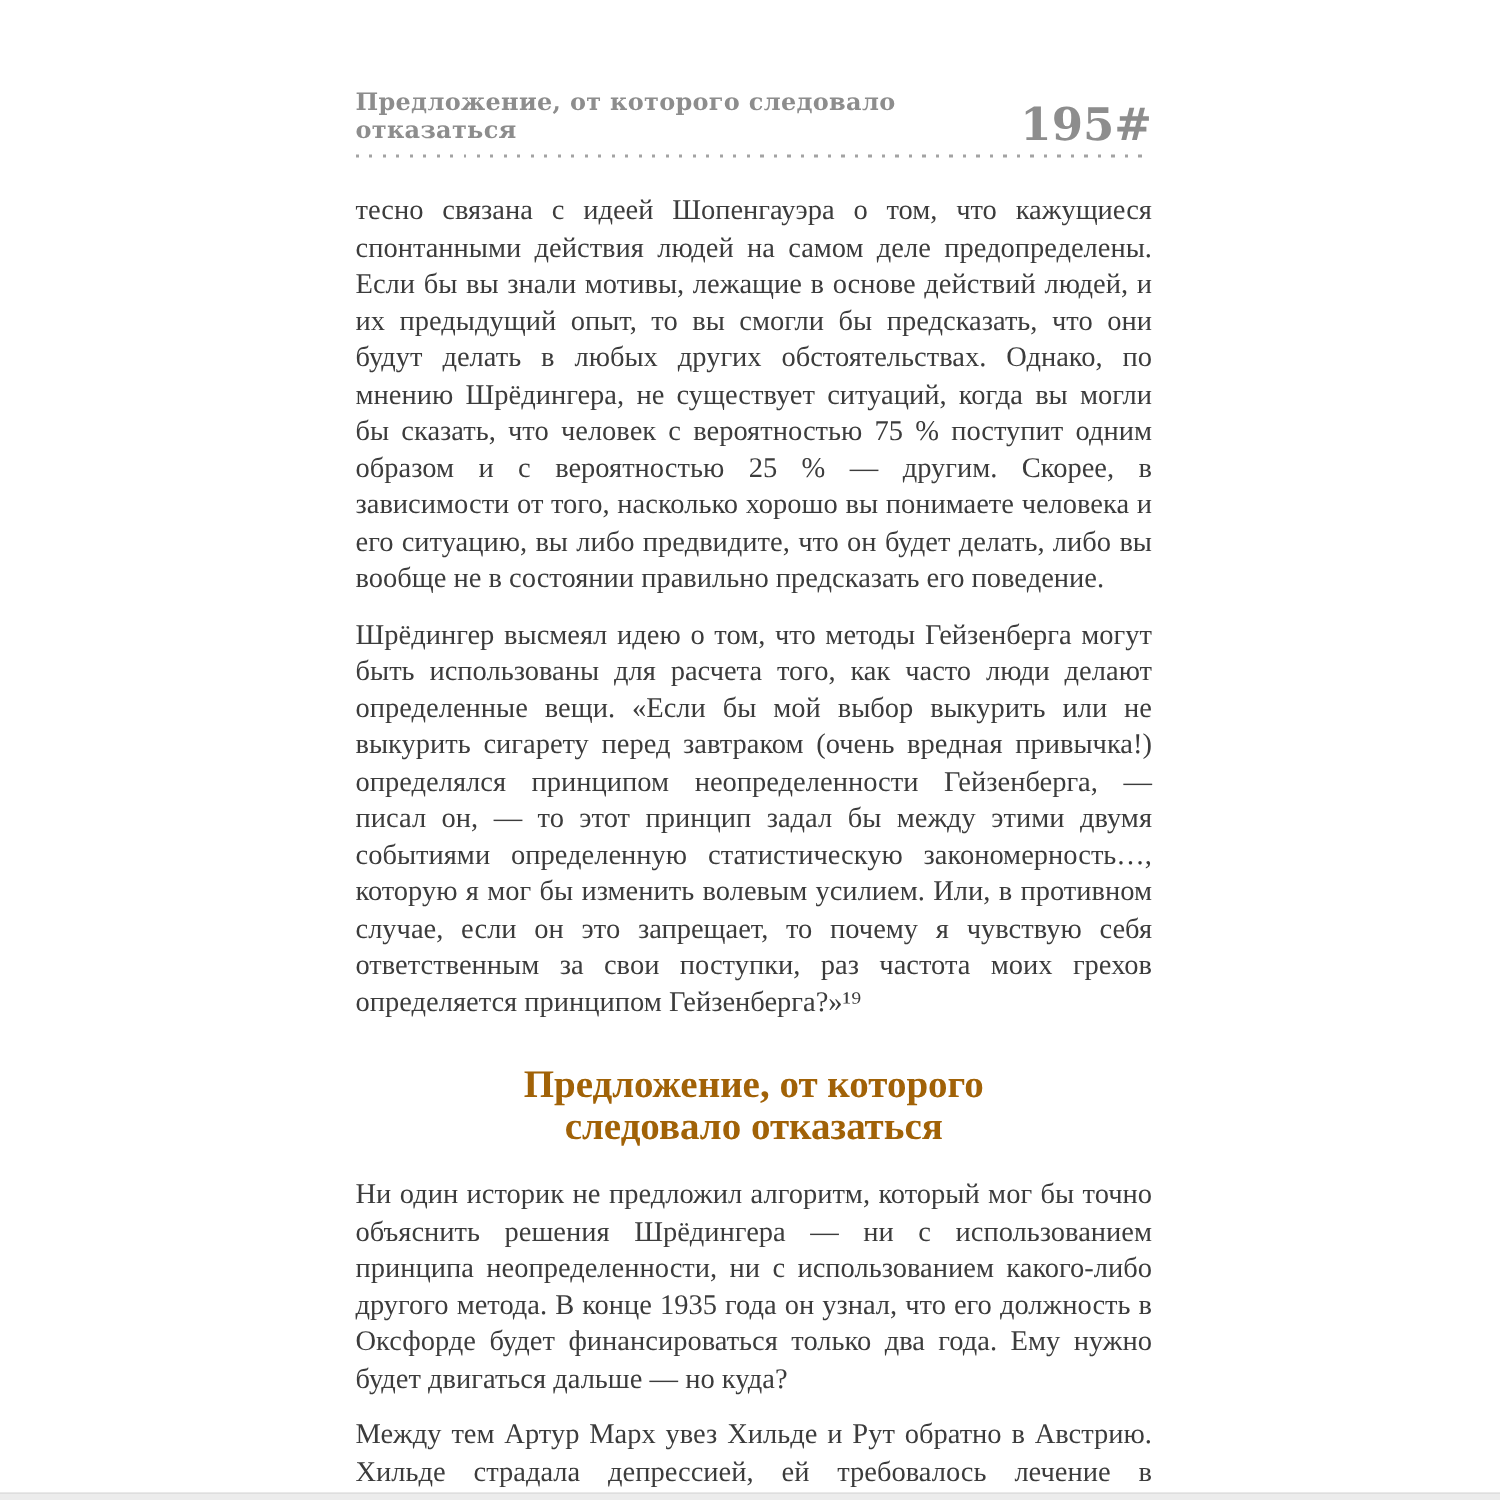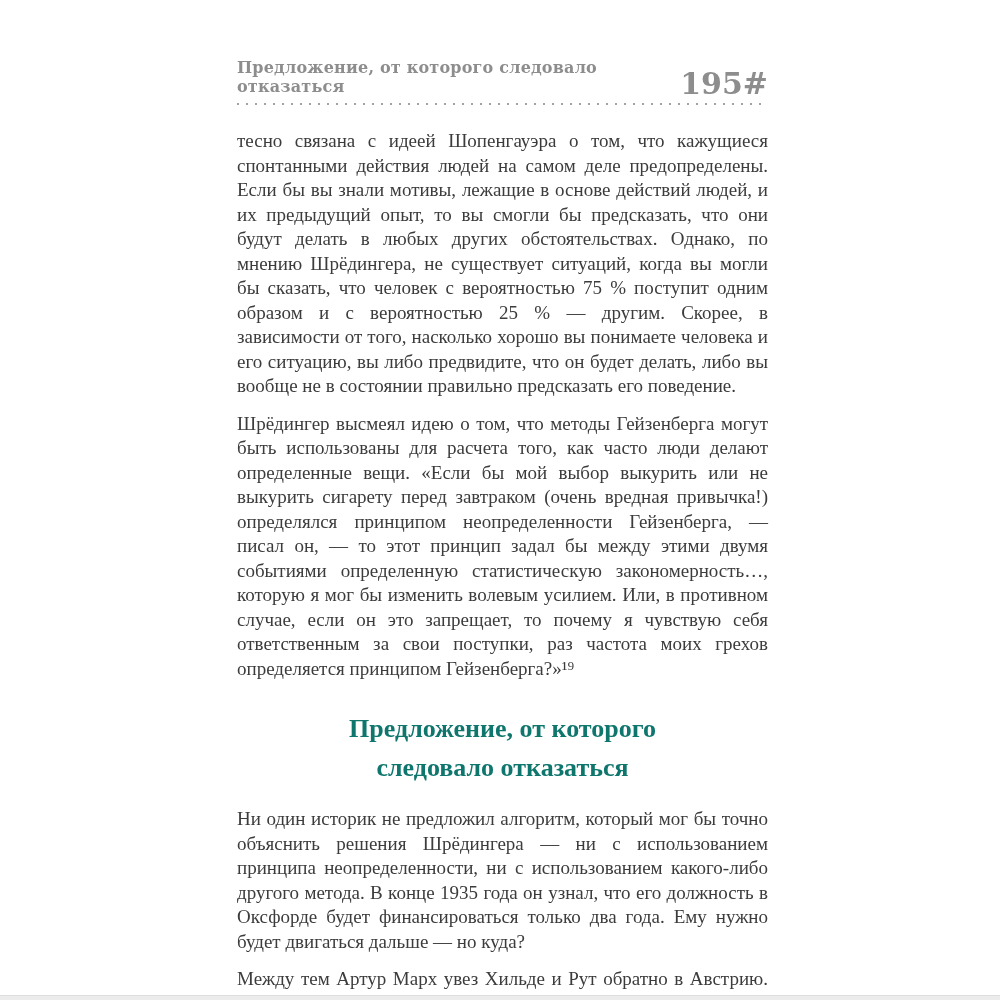--- a/index.html
+++ b/index.html
@@ -50,23 +50,23 @@
     line-height: 24.5px;
     text-align: justify;
   }
   .body-text p {
     margin: 12px 0 13px 0;
   }
   .section-heading {
     font-family: "Liberation Serif", serif;
     text-align: center;
     font-weight: bold;
-    color: #0f766e;
+    color: #a16207;
     font-size: 26px;
-    line-height: 39px;
+    line-height: 28px;
     margin: 28px 0 20px 0;
     white-space: pre-line;
     text-align-last: center;
   }
   .page-bottom-edge {
     position: absolute;
     left: 0;
     right: 0;
     bottom: 0;
     height: 4px;

